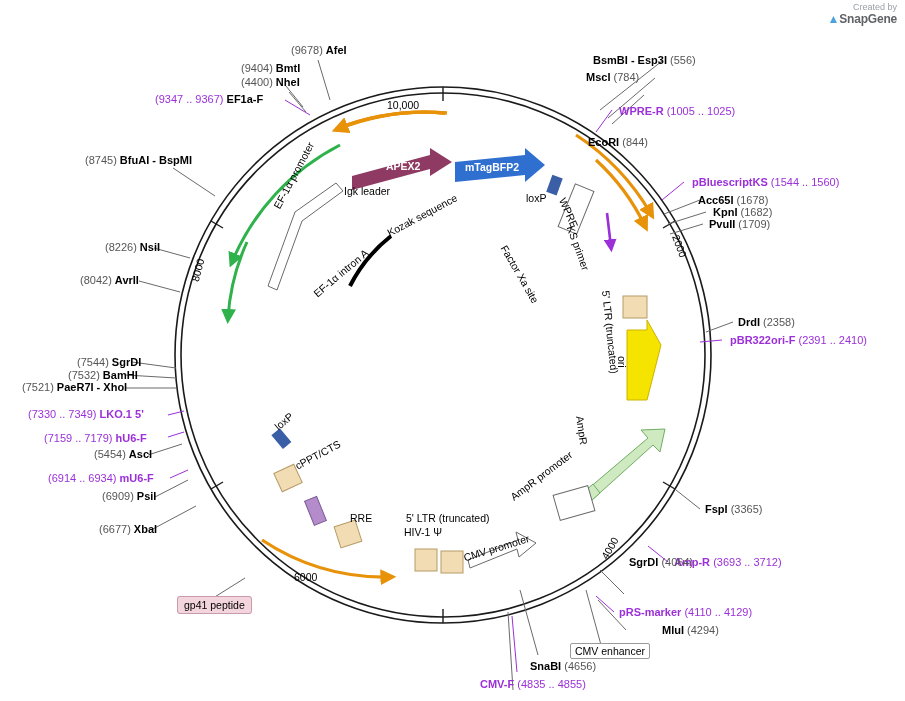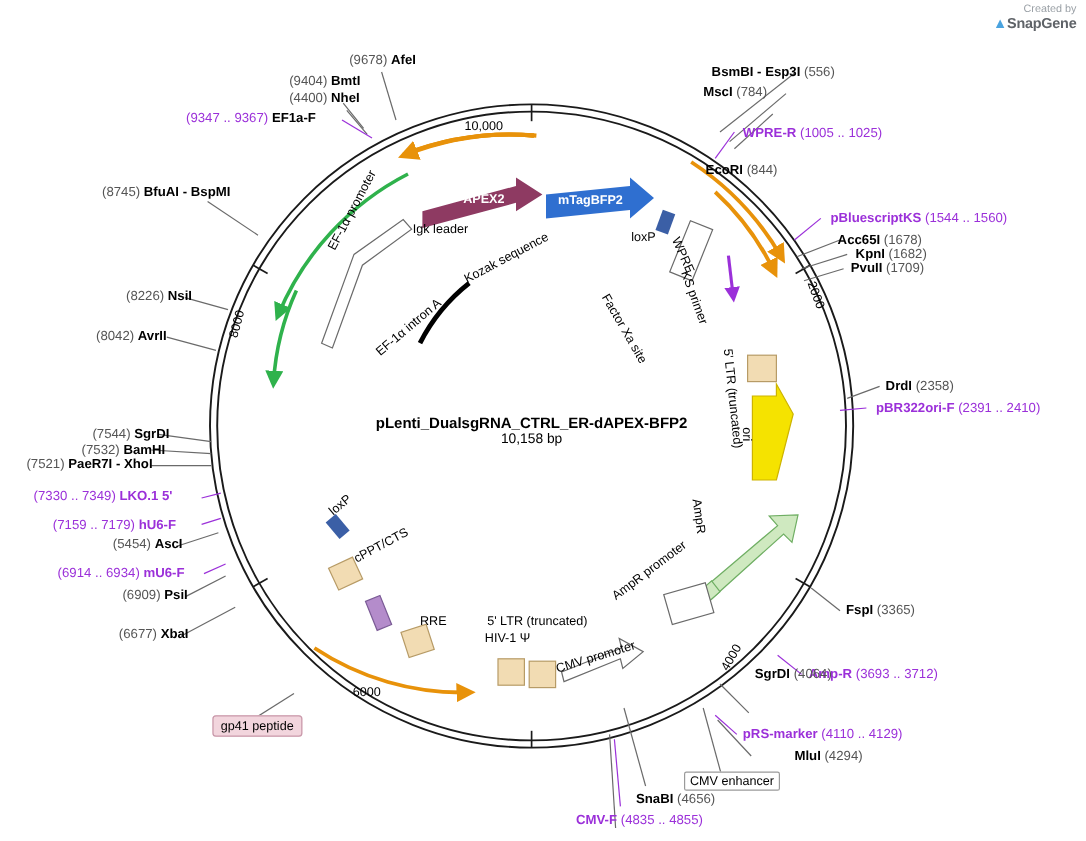--- a/index.html
+++ b/index.html
@@ -169,22 +169,20 @@
       <line x1="612" y1="110" x2="596" y2="132"></line>
     </g>
   </svg>
 
   <div class="abs tick-num" style="left:387px;top:99px;">10,000</div>
   <div class="abs tick-num" style="left:668px;top:240px;transform:rotate(70deg);">2000</div>
   <div class="abs tick-num" style="left:598px;top:542px;transform:rotate(-60deg);">4000</div>
   <div class="abs tick-num" style="left:294px;top:571px;">6000</div>
   <div class="abs tick-num" style="left:186px;top:264px;transform:rotate(-75deg);">8000</div>
 
-  <div class="abs plasmid-title" style="left:243px;top:346px;width:400px;">pLenti_DualsgRNA_CTRL_ER-dAPEX-BFP2</div>
-  <div class="abs plasmid-bp" style="left:243px;top:360px;width:400px;">10,158 bp</div>
 
   <div class="abs feat-text" style="left:386px;top:160px;color:#fff;font-weight:bold;">APEX2</div>
   <div class="abs feat-text" style="left:465px;top:161px;color:#fff;font-weight:bold;">mTagBFP2</div>
   <div class="abs feat-text" style="left:344px;top:185px;">Igk leader</div>
   <div class="abs feat-text" style="left:271px;top:205px;transform:rotate(-62deg);transform-origin:left top;">EF-1α promoter</div>
   <div class="abs feat-text" style="left:311px;top:290px;transform:rotate(-40deg);transform-origin:left top;">EF-1α intron A</div>
   <div class="abs feat-text" style="left:385px;top:228px;transform:rotate(-28deg);transform-origin:left top;">Kozak sequence</div>
   <div class="abs feat-text" style="left:526px;top:192px;">loxP</div>
   <div class="abs feat-text" style="left:568px;top:196px;transform:rotate(66deg);transform-origin:left top;">WPRE</div>
   <div class="abs feat-text" style="left:576px;top:224px;transform:rotate(70deg);transform-origin:left top;">KS primer</div>

